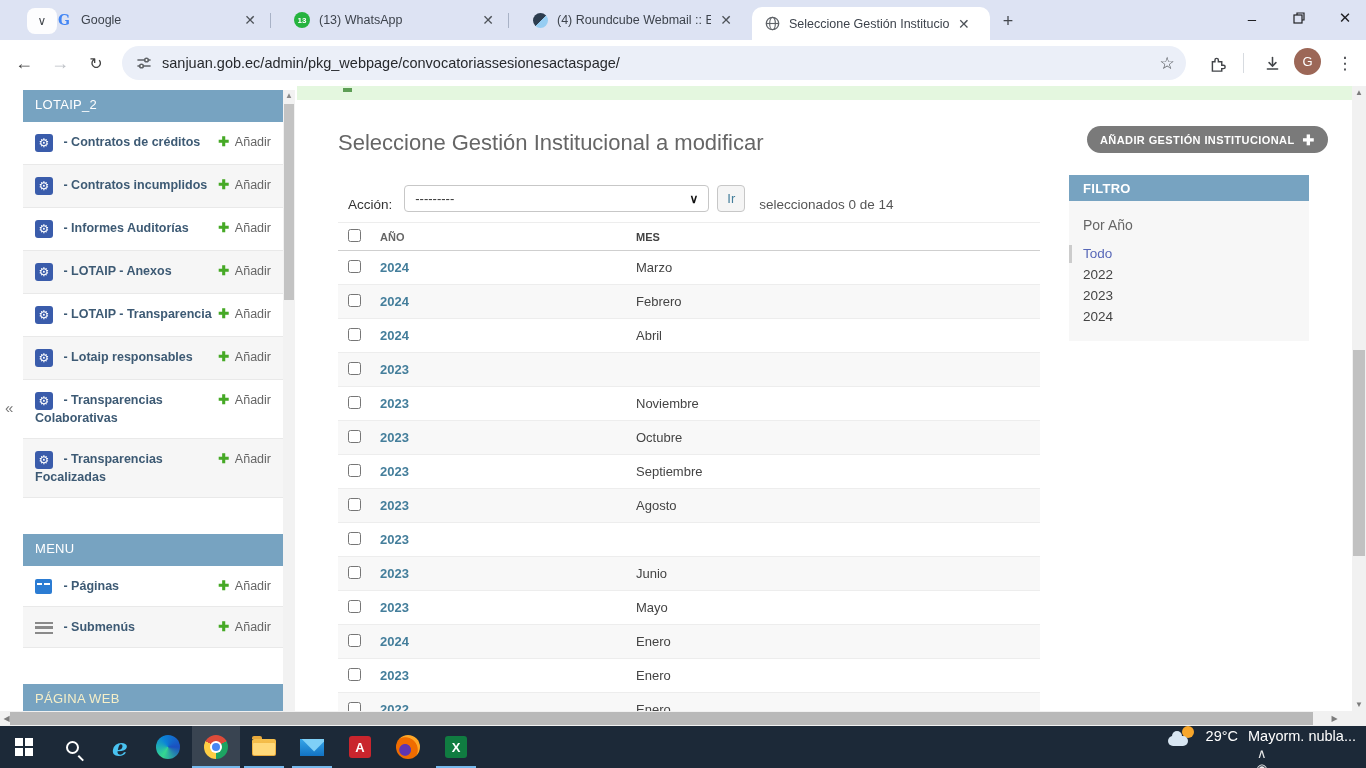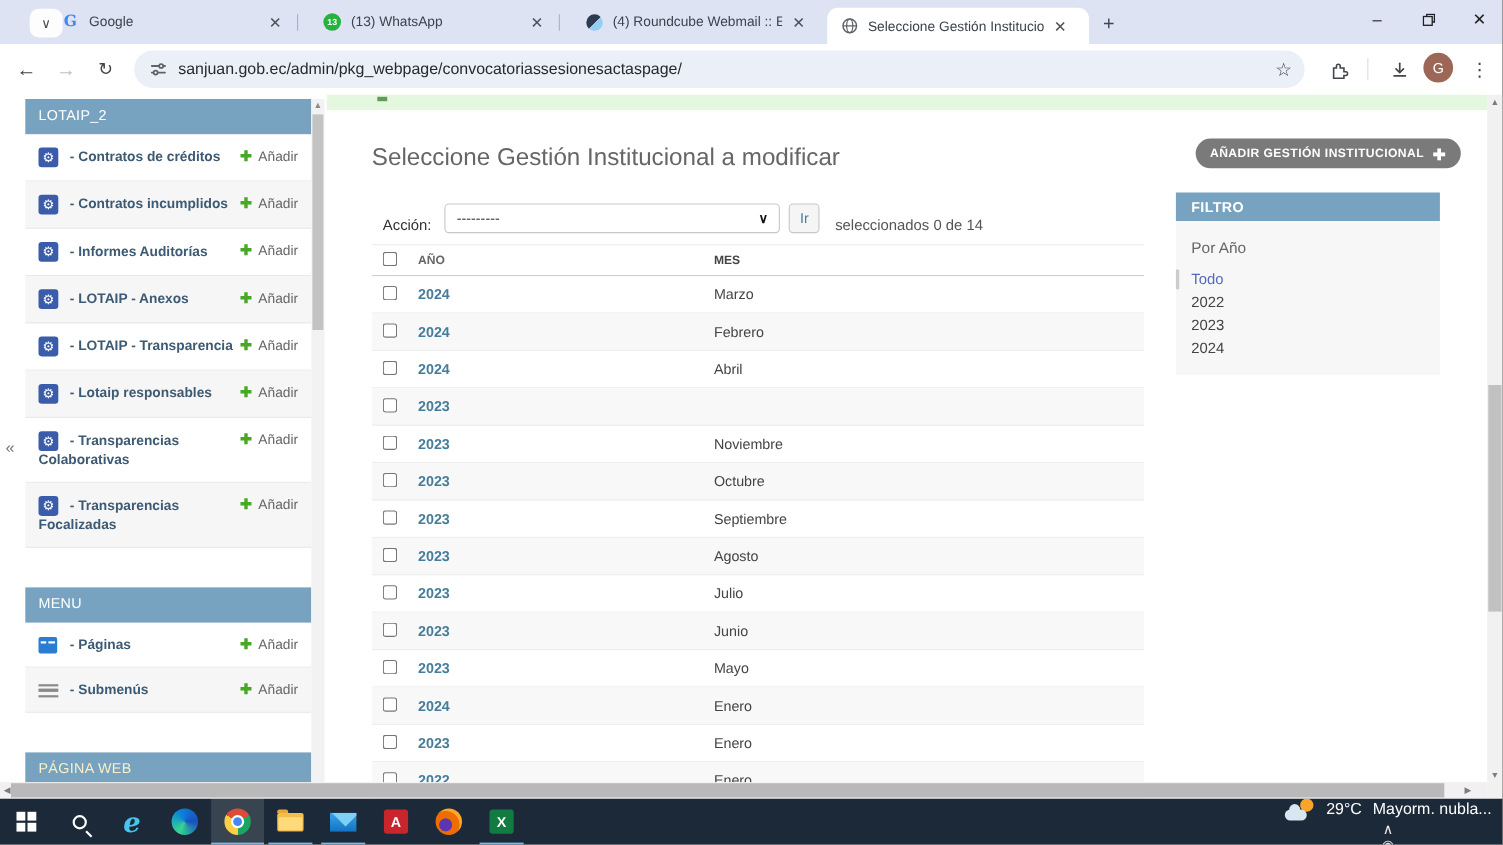--- a/index.html
+++ b/index.html
@@ -88,21 +88,21 @@
 
   .dtable{position:absolute;left:338px;top:136px;width:702px;}
   .thead{display:flex;align-items:center;height:29px;border-top:1px solid #ededed;
          border-bottom:1px solid #cfcfcf;font-size:11px;font-weight:bold;color:#666;}
   .trow{display:flex;align-items:center;height:34px;border-bottom:1px solid #ededed;font-size:13px;}
   .trow:nth-child(even){background:#f8f8f8;}
   .c-cb{width:42px;padding-left:10px;}
   .c-cb input{width:13px;height:13px;margin:0;}
   .c-yr{width:256px;}
   .c-yr a{color:#447e9b;font-weight:bold;text-decoration:none;}
-  .c-mes{flex:1;color:#444;margin-left:13px;}
+  .c-mes{flex:1;color:#444;}
 
   
   .addbtn{position:absolute;left:1087px;top:40px;height:27px;padding:0 13px;background:#7a7a7a;
           border-radius:14px;color:#fff;font-size:11px;font-weight:bold;letter-spacing:.4px;
           display:flex;align-items:center;gap:8px;}
   .addbtn .plus{font-size:14px;}
   .filter{position:absolute;left:1069px;top:89px;width:240px;}
   .f-head{background:#77a3c1;color:#fff;font-size:13px;font-weight:bold;letter-spacing:.3px;
           padding:6px 14px;height:26px;}
   .f-body{background:#f7f7f7;padding:14px 0 14px 0;}
@@ -350,21 +350,20 @@
             <span class="c-mes">Septiembre</span>
           </div>
           <div class="trow">
             <span class="c-cb"><input type="checkbox" style=""></span>
             <span class="c-yr"><a href="#">2023</a></span>
             <span class="c-mes">Agosto</span>
           </div>
           <div class="trow">
             <span class="c-cb"><input type="checkbox" style=""></span>
             <span class="c-yr"><a href="#">2023</a></span>
-            <span class="c-mes">Julio</span>
           </div>
           <div class="trow">
             <span class="c-cb"><input type="checkbox" style=""></span>
             <span class="c-yr"><a href="#">2023</a></span>
             <span class="c-mes">Junio</span>
           </div>
           <div class="trow">
             <span class="c-cb"><input type="checkbox" style=""></span>
             <span class="c-yr"><a href="#">2023</a></span>
             <span class="c-mes">Mayo</span>

